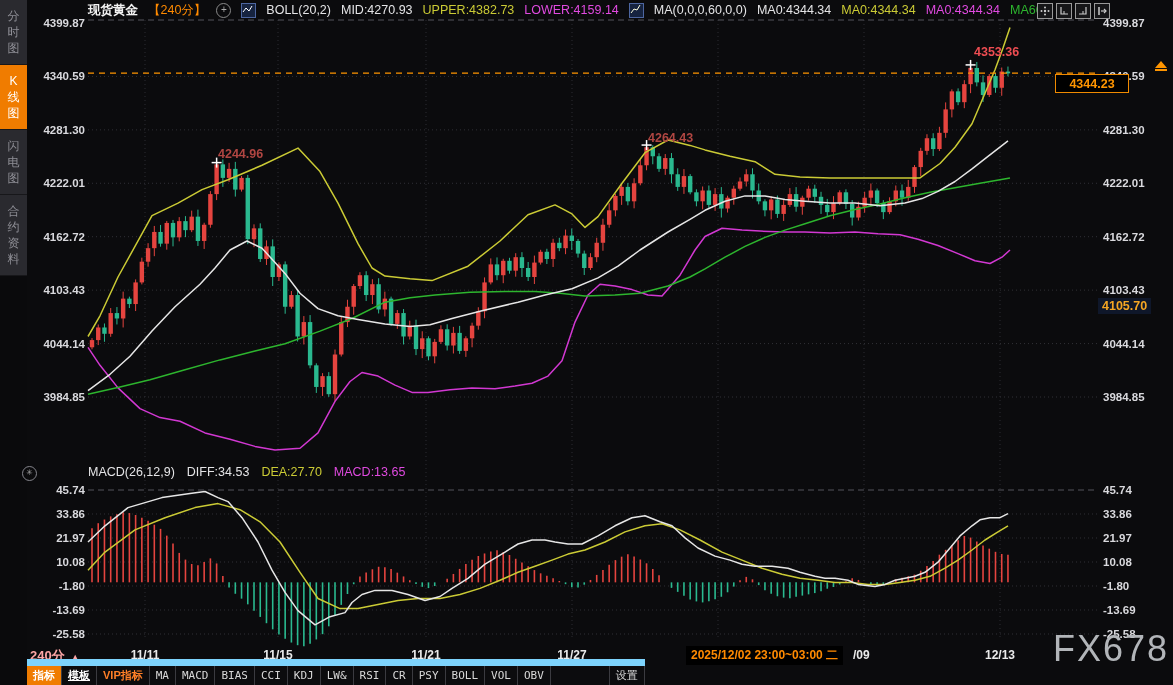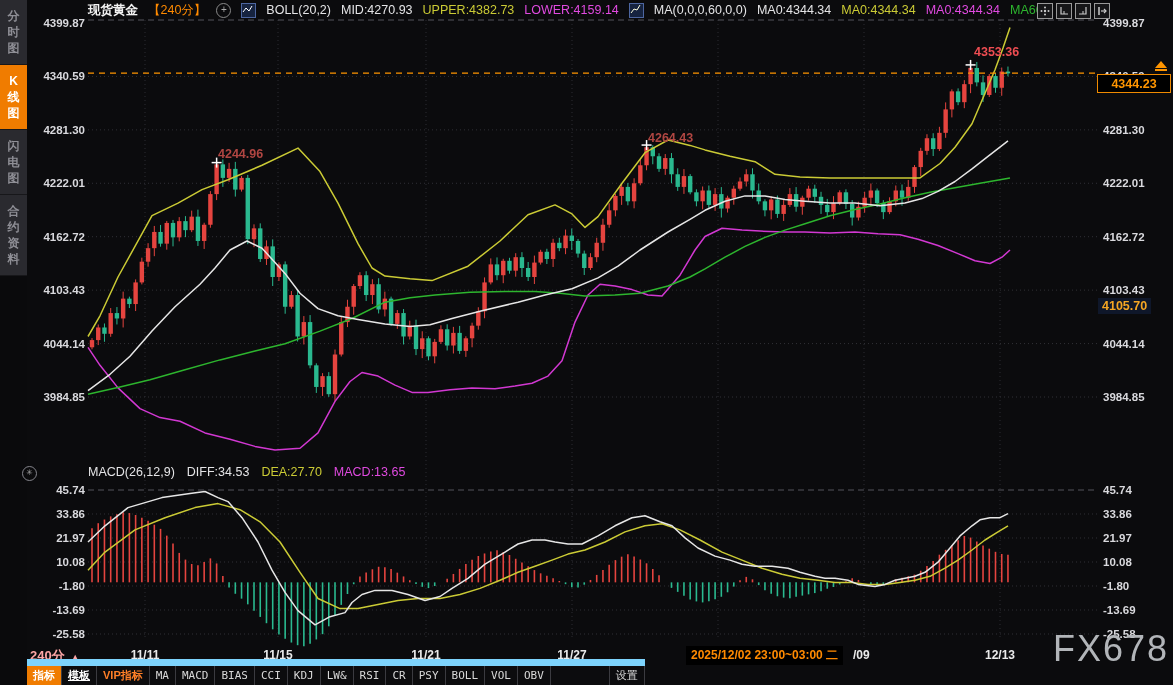--- a/index.html
+++ b/index.html
@@ -1,39 +1,39 @@
 <!DOCTYPE html>
 <html><head>
 <meta charset="utf-8">
 <style>
   html,body{margin:0;padding:0;background:#000;}
   .app{position:relative;width:1173px;height:685px;background:#0b0b0d;overflow:hidden;
        font-family:"Liberation Sans","DejaVu Sans",sans-serif;color:#ddd;}
   
-  .sidebar{position:absolute;left:0;top:0;bottom:0;width:27px;background:#a3a3a3;display:flex;flex-direction:column;z-index:6;font-weight:bold;}
+  .sidebar{position:absolute;left:0;top:0;bottom:0;width:27px;background:#a3a3a3;display:flex;flex-direction:column;z-index:6;}
   .side-item{width:27px;background:#2a2a2f;color:#8f8f96;font-size:12px;line-height:16px;
              padding:8px 0;text-align:center;cursor:pointer;border-bottom:1px solid #17171a;}
   .side-item span{display:block;width:14px;margin:0 auto;word-break:break-all;}
   .side-item.active{background:#f07c00;color:#fff;}
   .side-fill{flex:1;background:#0a0a0c;}
   
   .hdr{position:absolute;left:88px;top:2px;height:16px;display:flex;gap:10px;align-items:center;
        font-size:12.5px;white-space:nowrap;z-index:5;}
   .w{color:#e4e4e6;} .org{color:#ff8a00;} .yel{color:#cbcb35;} .mag{color:#e04ae0;} .grn{color:#2db52e;}
   .sym{font-weight:bold;color:#f2f2f2;}
   .circle-ico{width:13px;height:13px;border:1px solid #8a8a8a;border-radius:50%;color:#aaa;
               font-size:10px;line-height:11px;text-align:center;display:inline-block;}
   .mini-chart{width:13px;height:13px;display:inline-block;background:#16233f;border:1px solid #4d66a0;}
   
   .top-icons{position:absolute;left:1037px;top:3px;display:flex;gap:3px;z-index:5;}
   .sq-ico{width:14px;height:14px;border:1px solid #999;background:#161618;display:flex;
           align-items:center;justify-content:center;cursor:pointer;}
   
   .annot{position:absolute;font-size:12.5px;font-weight:bold;z-index:4;}
-  .price-tag{position:absolute;left:1097px;top:74px;width:72px;height:17px;background:#000;
+  .price-tag{position:absolute;left:1055px;top:74px;width:72px;height:17px;background:#000;
              border:1px solid #f08a00;color:#ff9500;font-size:12.5px;font-weight:bold;
              display:flex;align-items:center;justify-content:center;z-index:7;}
   .axis-marker{position:absolute;left:1098px;top:298px;background:#0f172a;color:#f5a623;
                font-size:12.5px;font-weight:bold;padding:1px 4px;z-index:7;}
   .up-arrow{position:absolute;left:1155px;top:61px;z-index:7;}
   .up-arrow .tri{width:0;height:0;border-left:6px solid transparent;border-right:6px solid transparent;
                  border-bottom:7px solid #ff9500;}
   .up-arrow .bar{width:12px;height:2px;background:#ff9500;margin-top:1px;}
   .macd-legend{position:absolute;left:88px;top:465px;display:flex;gap:12px;font-size:12.5px;
                white-space:nowrap;z-index:4;}

